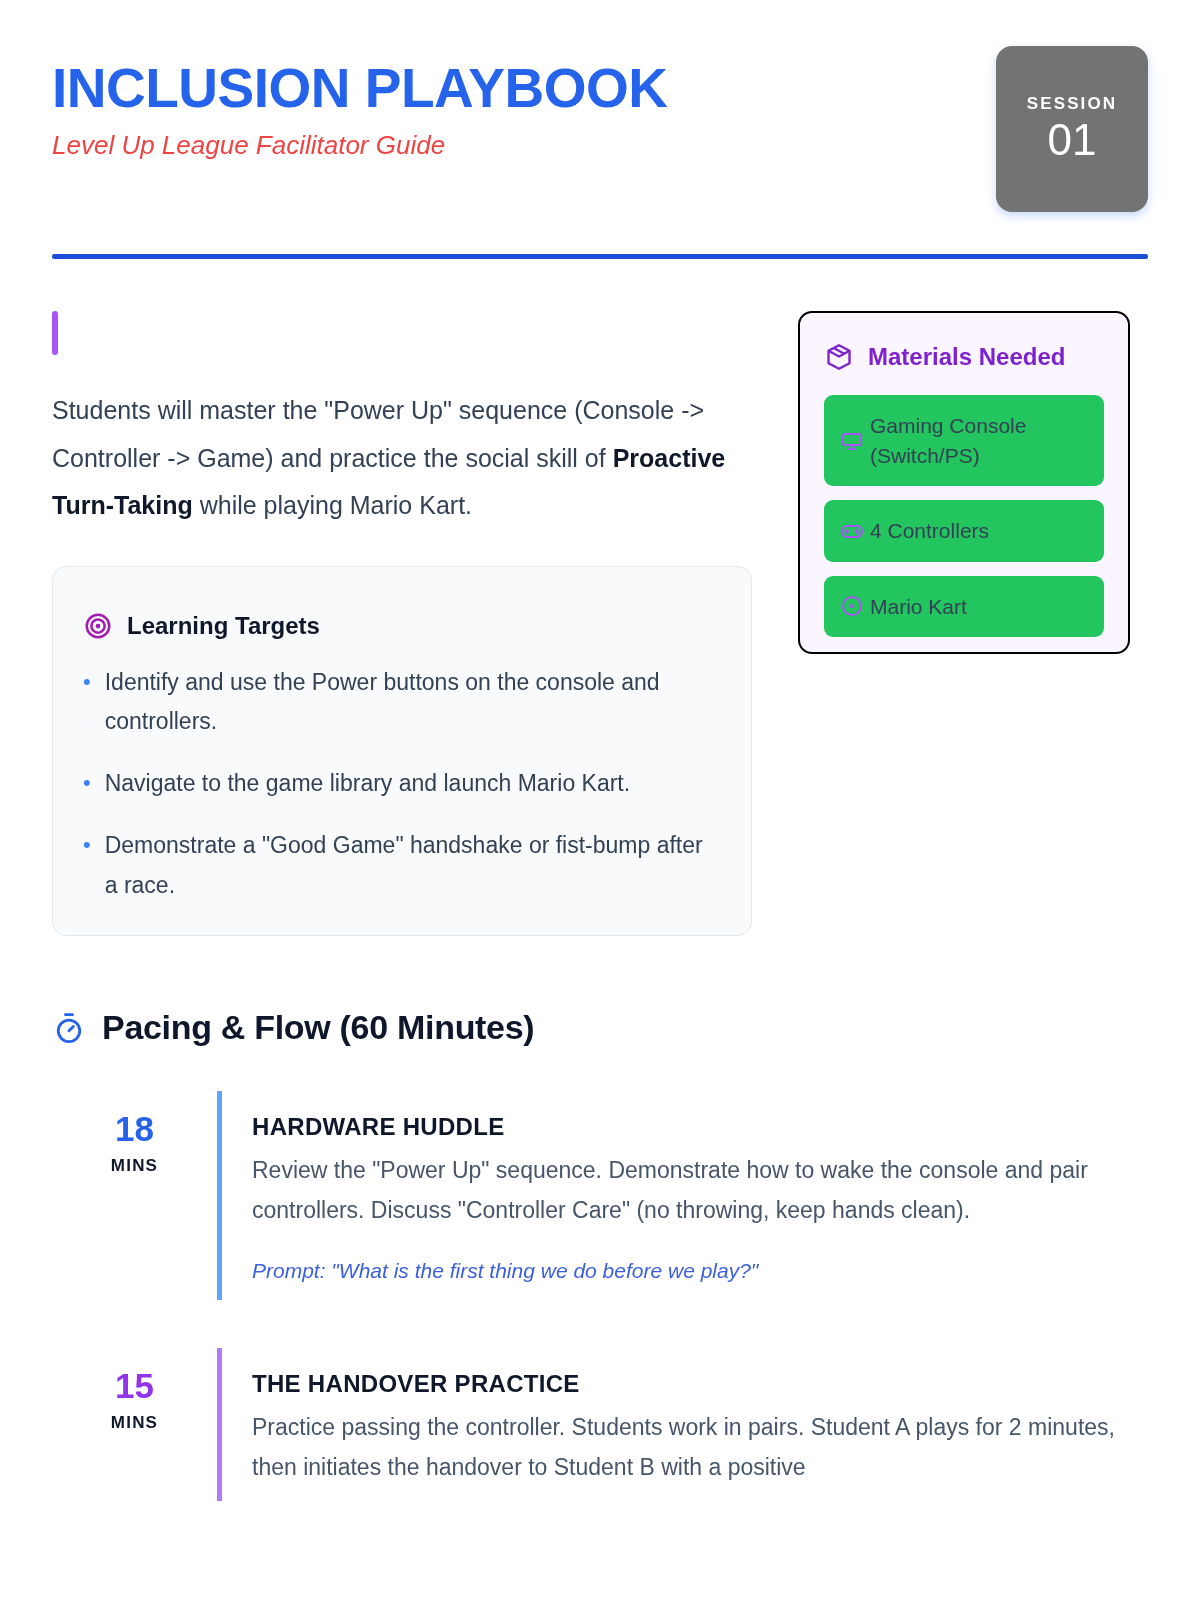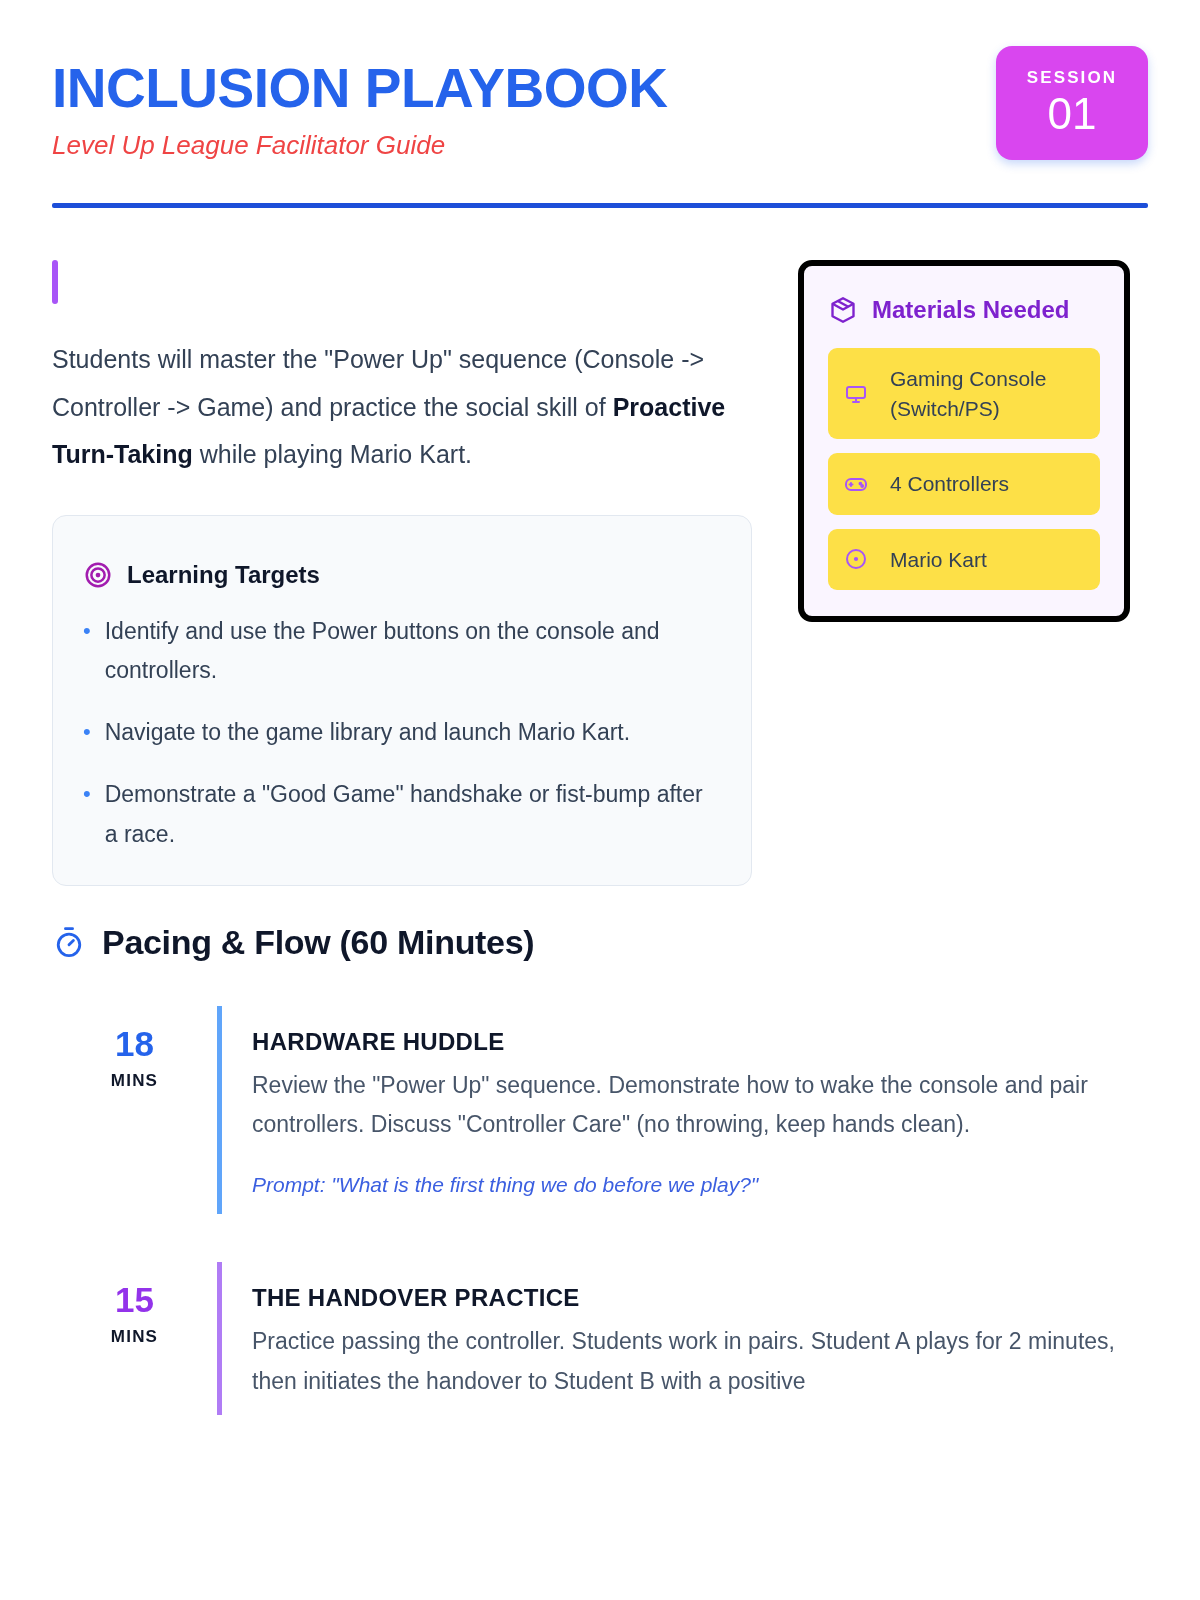--- a/index.html
+++ b/index.html
@@ -36,24 +36,24 @@
   }
   .doc-subtitle {
     margin-top: 14px;
     font-size: 26px;
     font-style: italic;
     color: #ef4444;
     font-weight: normal;
   }
 
   .session-badge {
-    background: #d946ef;
+    background: #737373;
     border-radius: 16px;
     width: 152px;
-    height: 114px;
+    height: 166px;
     display: flex;
     flex-direction: column;
     align-items: center;
     justify-content: center;
     color: #ffffff;
     box-shadow: 0 4px 10px rgba(37,99,235,0.25);
   }
   .session-label {
     font-size: 17px;
     font-weight: bold;
@@ -142,57 +142,57 @@
   .target-bullet {
     color: #3b82f6;
     font-size: 22px;
     line-height: 1.73;
     flex: none;
   }
 
   
   .materials-panel {
     background: #faf5ff;
-    border: 6px solid #000000;
+    border: 2px solid #000000;
     border-radius: 14px;
-    padding: 28px 24px 26px 24px;
+    padding: 28px 24px 15px 24px;
   }
   .materials-head {
     display: flex;
     align-items: center;
     gap: 14px;
     margin-bottom: 22px;
   }
   .materials-title {
     font-size: 24px;
     font-weight: bold;
     color: #7e22ce;
     line-height: 1.35;
   }
   .material-item {
-    background: #fde047;
+    background: #22c55e;
     border-radius: 9px;
     padding: 16px 16px;
     display: flex;
     align-items: center;
-    gap: 22px;
+    gap: 6px;
     margin-bottom: 14px;
     min-height: 60px;
   }
   .material-item:last-child { margin-bottom: 0; }
   .material-label {
     font-size: 21px;
     color: #334155;
     line-height: 1.4;
   }
   .mi-icon { flex: none; display: flex; }
 
   
   .pacing {
-    margin-top: 37px;
+    margin-top: 72px;
   }
   .pacing-head {
     display: flex;
     align-items: center;
     gap: 16px;
   }
   .pacing-title {
     font-size: 34px;
     font-weight: bold;
     color: #0f172a;

